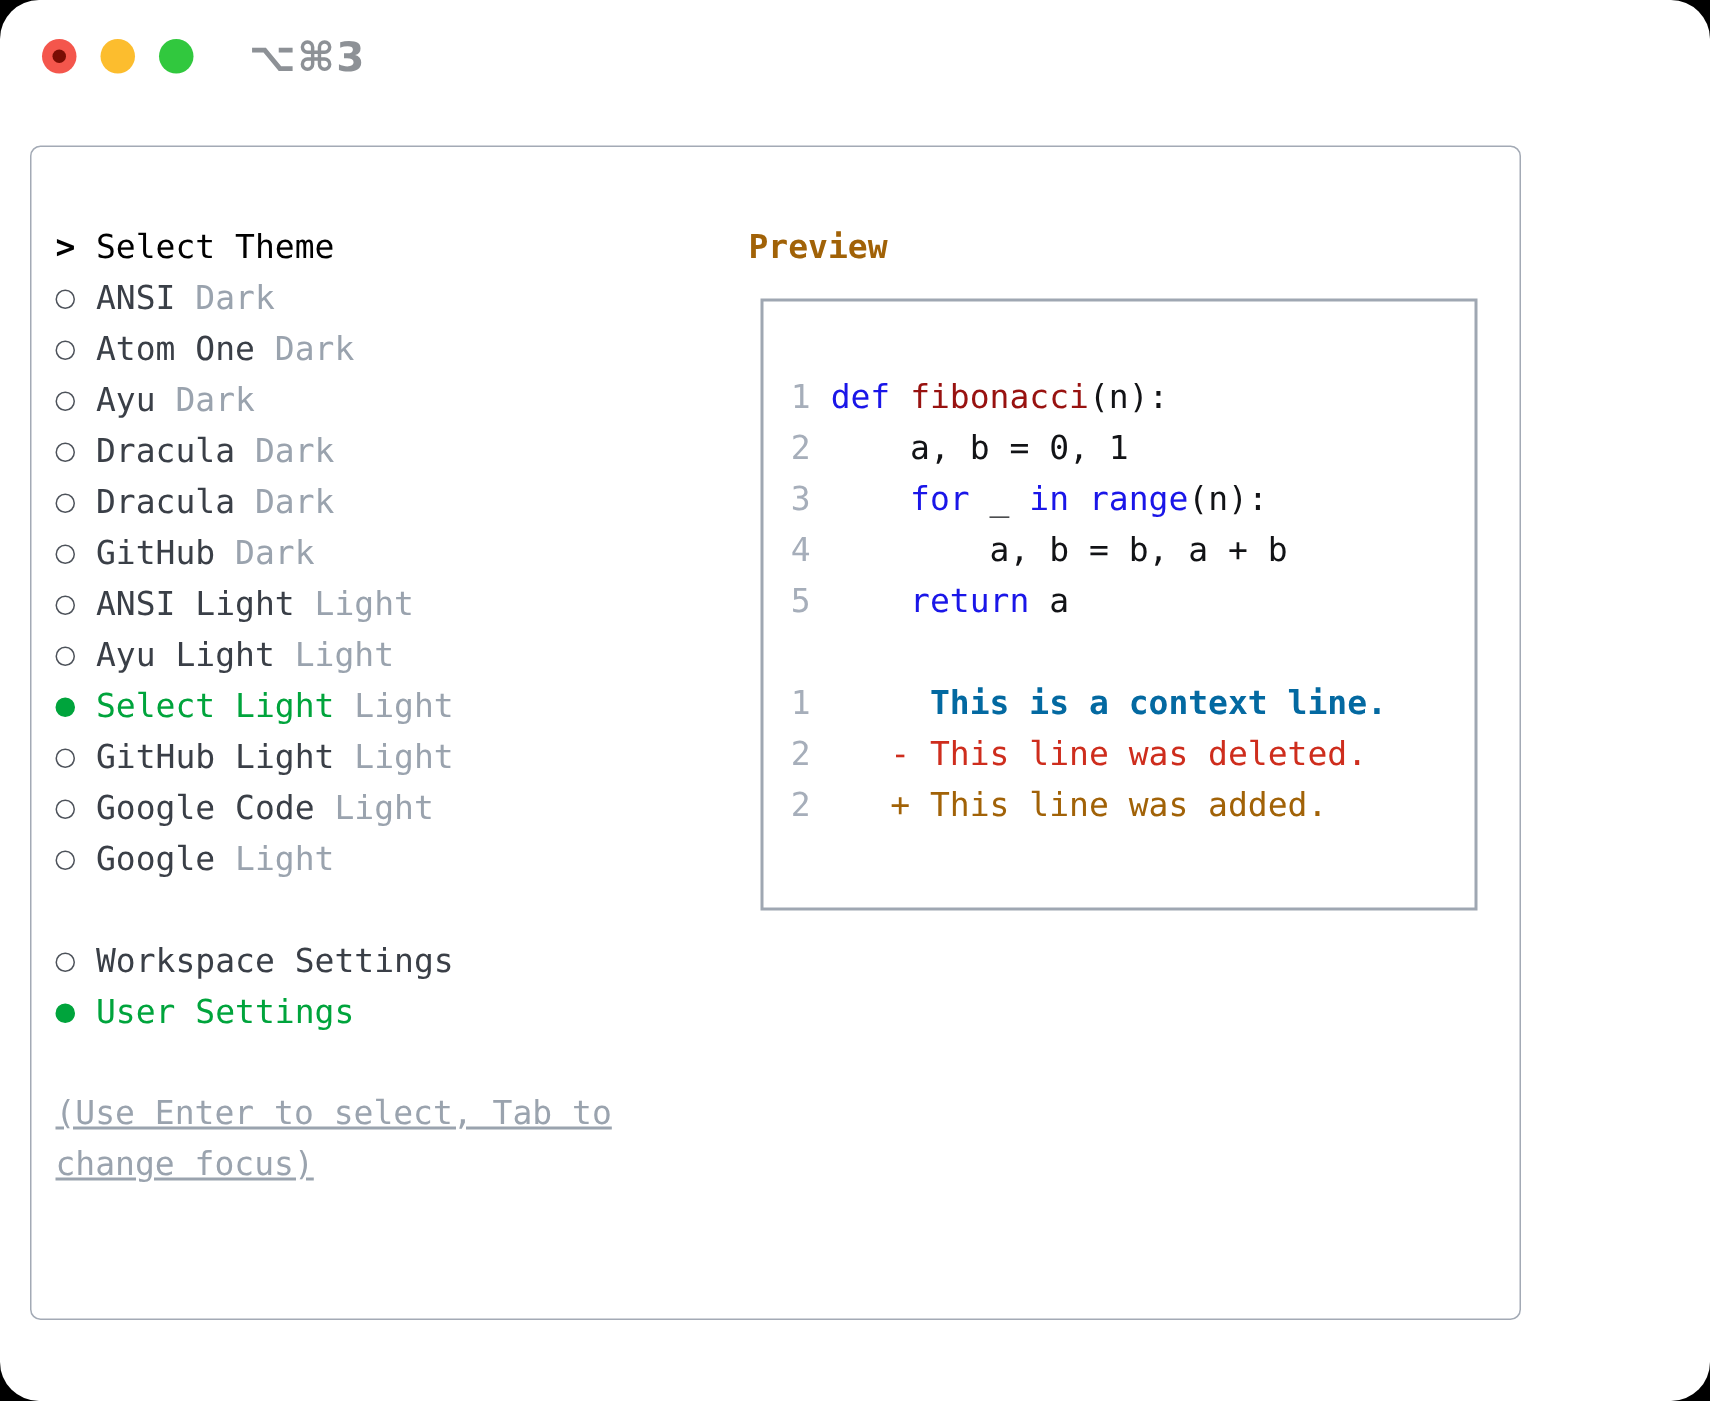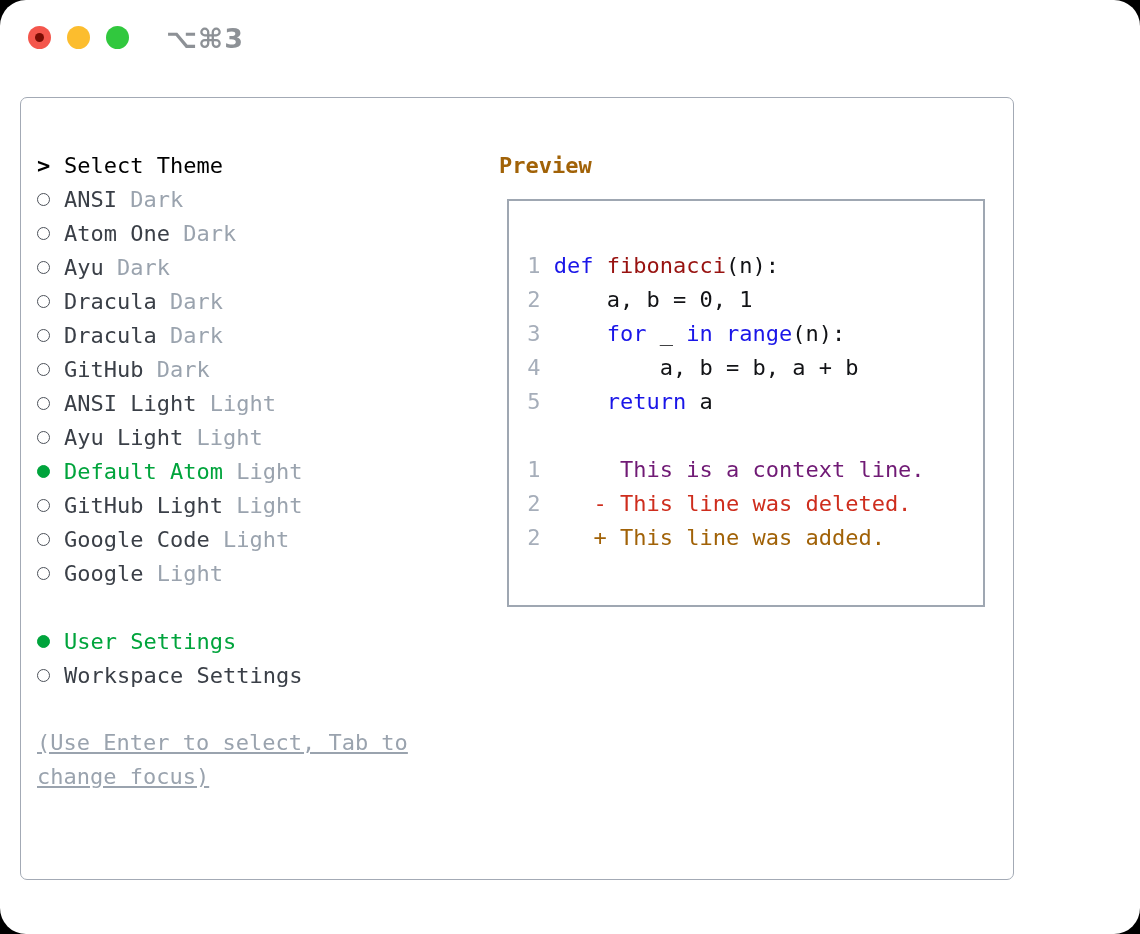--- a/index.html
+++ b/index.html
@@ -50,21 +50,21 @@
   .preview-box {
     margin-left:8px; margin-top:17px; width:478px; height:408px;
     border:2px solid #9fa7b2; background:#fff; overflow:hidden;
   }
   #preview-code { margin:0; padding:48px 0 0 5px; font-family:inherit; font-size:22px; line-height:34px; }
   .pline { height:34px; white-space:pre; }
   .lnum     { color:#a6aeba; }
   .seg-kw   { color:#1a16e8; }
   .seg-fn   { color:#981210; }
   .seg-code { color:#121316; }
-  .seg-ctx  { color:#701a75; }
+  .seg-ctx  { color:#0369a1;font-weight:bold; }
   .seg-del  { color:#ce2d1d; }
   .seg-add  { color:#a16207; }
 </style>
 </head>
 <body>
 
 <div class="window">
 
   <div class="titlebar">
     <span class="tl red">
@@ -85,32 +85,32 @@
 
       <div id="theme-list">
           <div class="row option-row"><span class="marker"><span class="radio"></span></span><span class="opt-name">ANSI</span><span class="opt-tag"> Dark</span></div>
           <div class="row option-row"><span class="marker"><span class="radio"></span></span><span class="opt-name">Atom One</span><span class="opt-tag"> Dark</span></div>
           <div class="row option-row"><span class="marker"><span class="radio"></span></span><span class="opt-name">Ayu</span><span class="opt-tag"> Dark</span></div>
           <div class="row option-row"><span class="marker"><span class="radio"></span></span><span class="opt-name">Dracula</span><span class="opt-tag"> Dark</span></div>
           <div class="row option-row"><span class="marker"><span class="radio"></span></span><span class="opt-name">Dracula</span><span class="opt-tag"> Dark</span></div>
           <div class="row option-row"><span class="marker"><span class="radio"></span></span><span class="opt-name">GitHub</span><span class="opt-tag"> Dark</span></div>
           <div class="row option-row"><span class="marker"><span class="radio"></span></span><span class="opt-name">ANSI Light</span><span class="opt-tag"> Light</span></div>
           <div class="row option-row"><span class="marker"><span class="radio"></span></span><span class="opt-name">Ayu Light</span><span class="opt-tag"> Light</span></div>
-          <div class="row option-row selected"><span class="marker"><span class="radio on"></span></span><span class="opt-name">Default Atom</span><span class="opt-tag"> Light</span></div>
+          <div class="row option-row selected"><span class="marker"><span class="radio on"></span></span><span class="opt-name">Select Light</span><span class="opt-tag"> Light</span></div>
           <div class="row option-row"><span class="marker"><span class="radio"></span></span><span class="opt-name">GitHub Light</span><span class="opt-tag"> Light</span></div>
           <div class="row option-row"><span class="marker"><span class="radio"></span></span><span class="opt-name">Google Code</span><span class="opt-tag"> Light</span></div>
           <div class="row option-row"><span class="marker"><span class="radio"></span></span><span class="opt-name">Google</span><span class="opt-tag"> Light</span></div>
         </div>
 
       <div class="spacer"></div>
 
 
       <div id="apply-list">
+          <div class="row option-row"><span class="marker"><span class="radio"></span></span><span class="opt-name">Workspace Settings</span></div>
           <div class="row option-row selected"><span class="marker"><span class="radio on"></span></span><span class="opt-name">User Settings</span></div>
-          <div class="row option-row"><span class="marker"><span class="radio"></span></span><span class="opt-name">Workspace Settings</span></div>
         </div>
 
       <div class="spacer"></div>
 
       <div class="hint">(Use Enter to select, Tab to change focus)</div>
     </div>
 
     <div class="right-col">
       <div class="row preview-title">Preview</div>
       <div class="preview-box">

